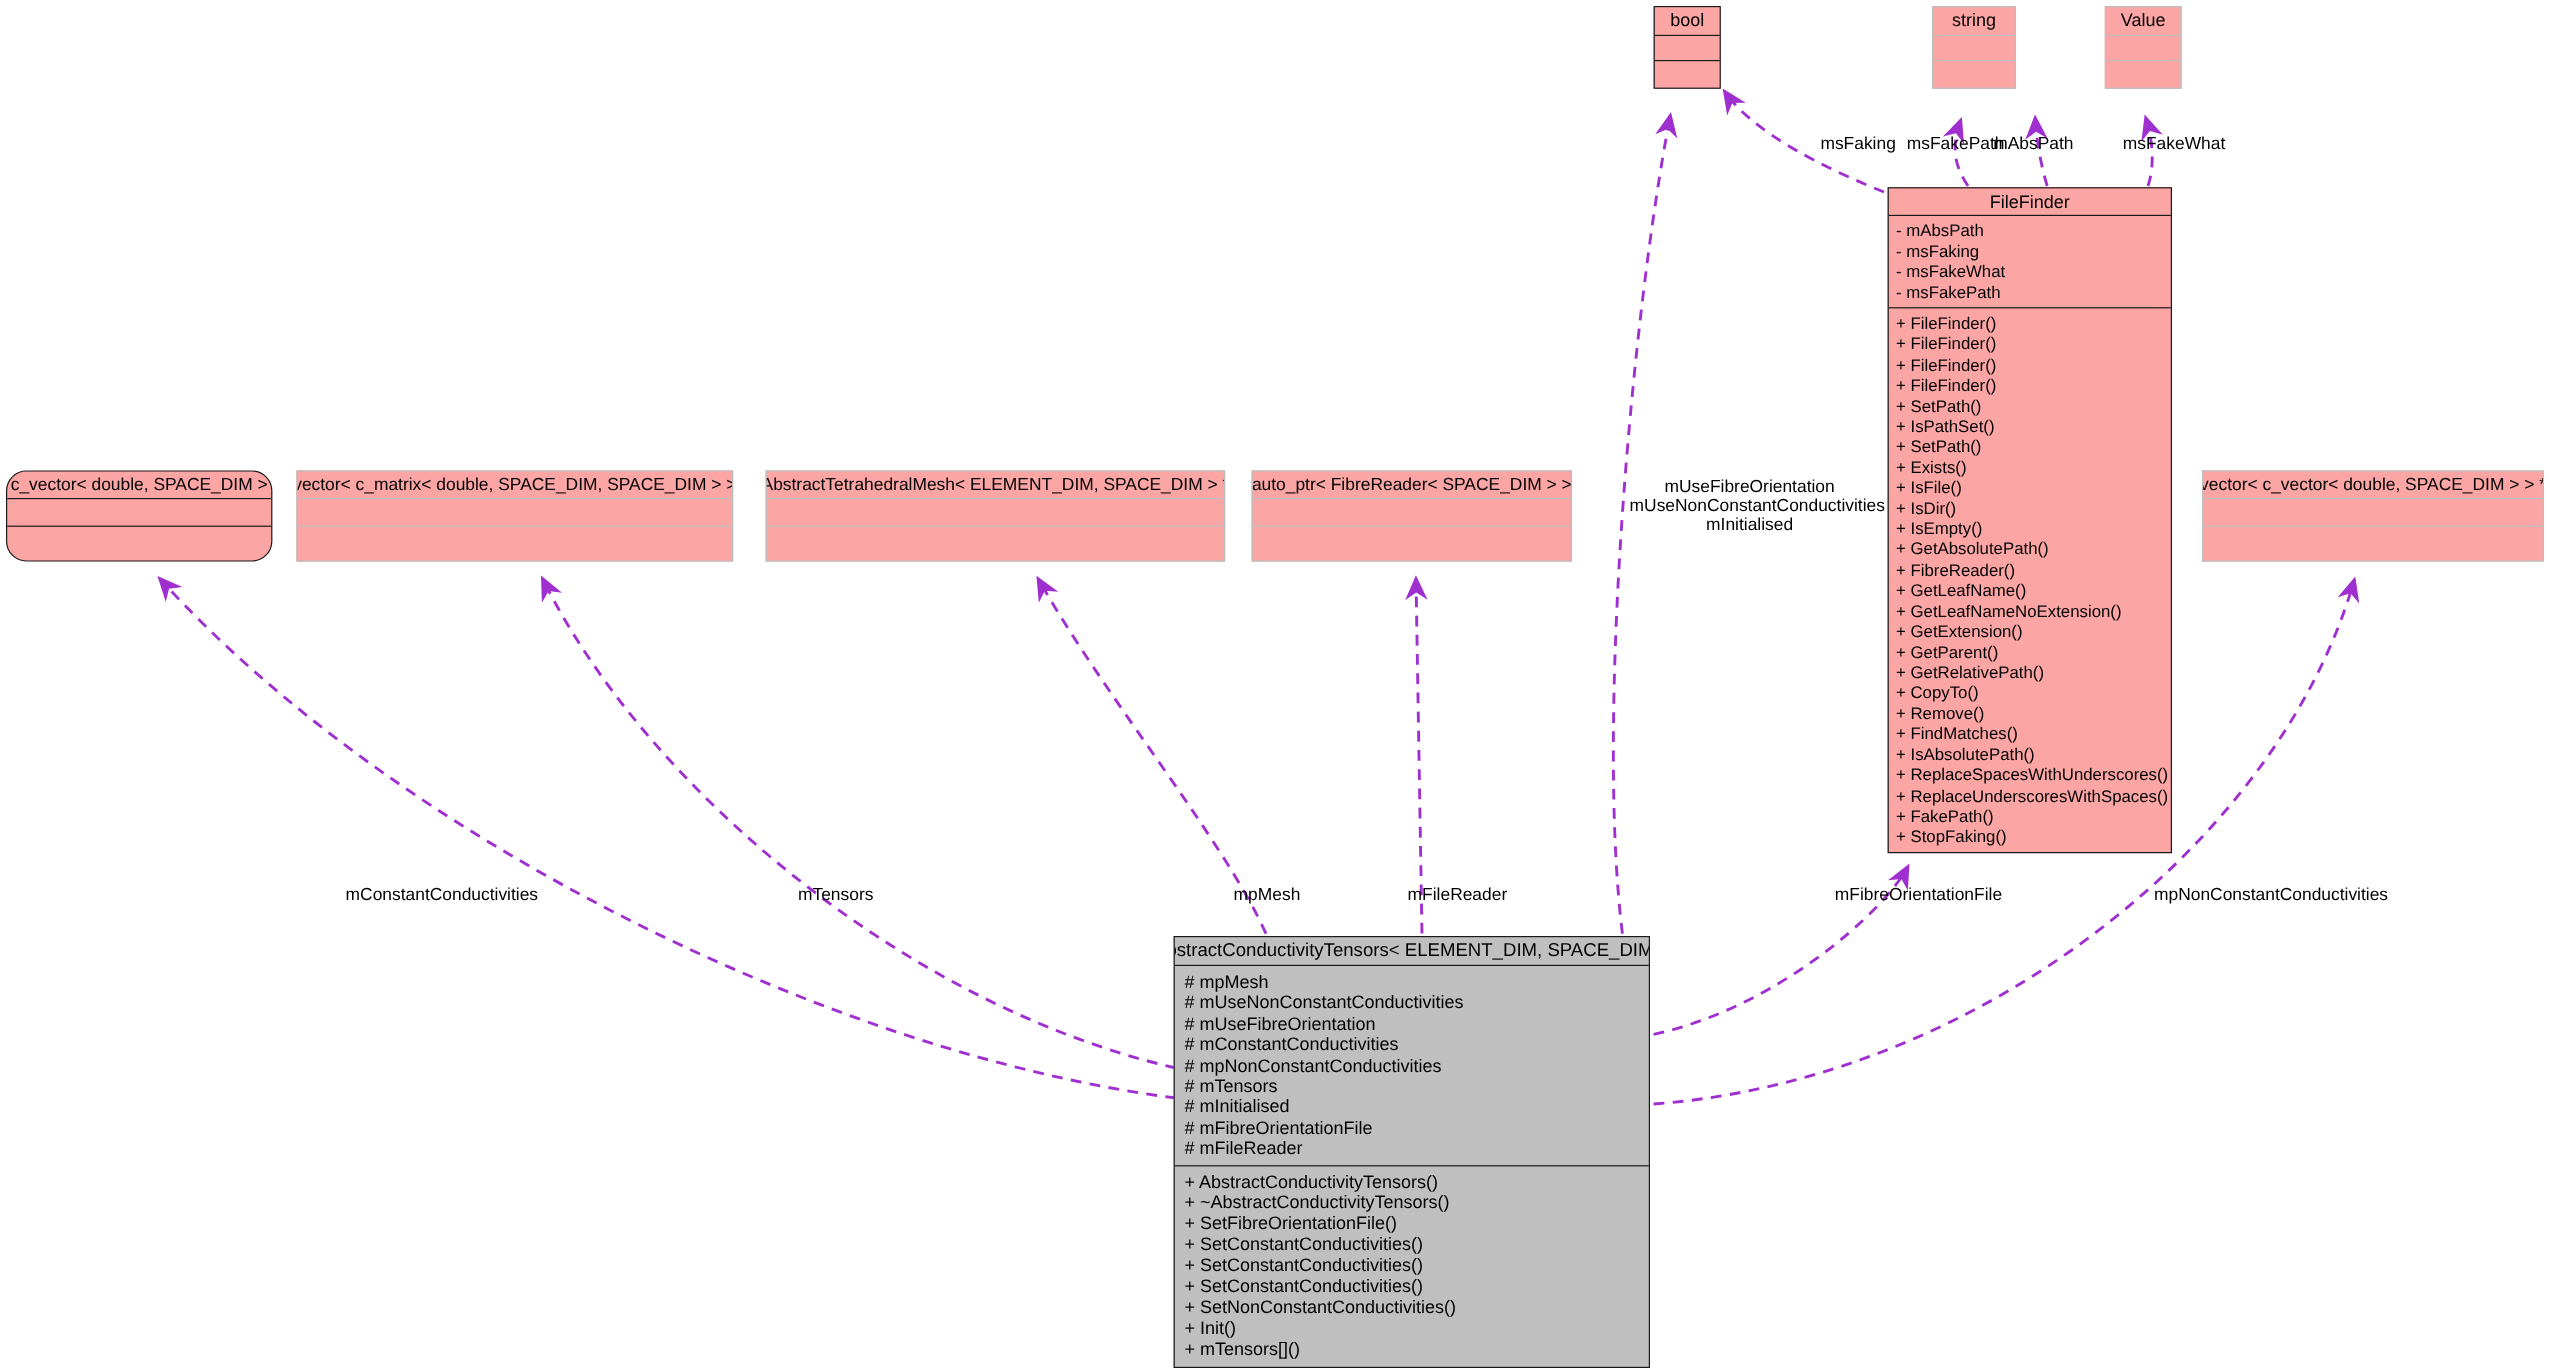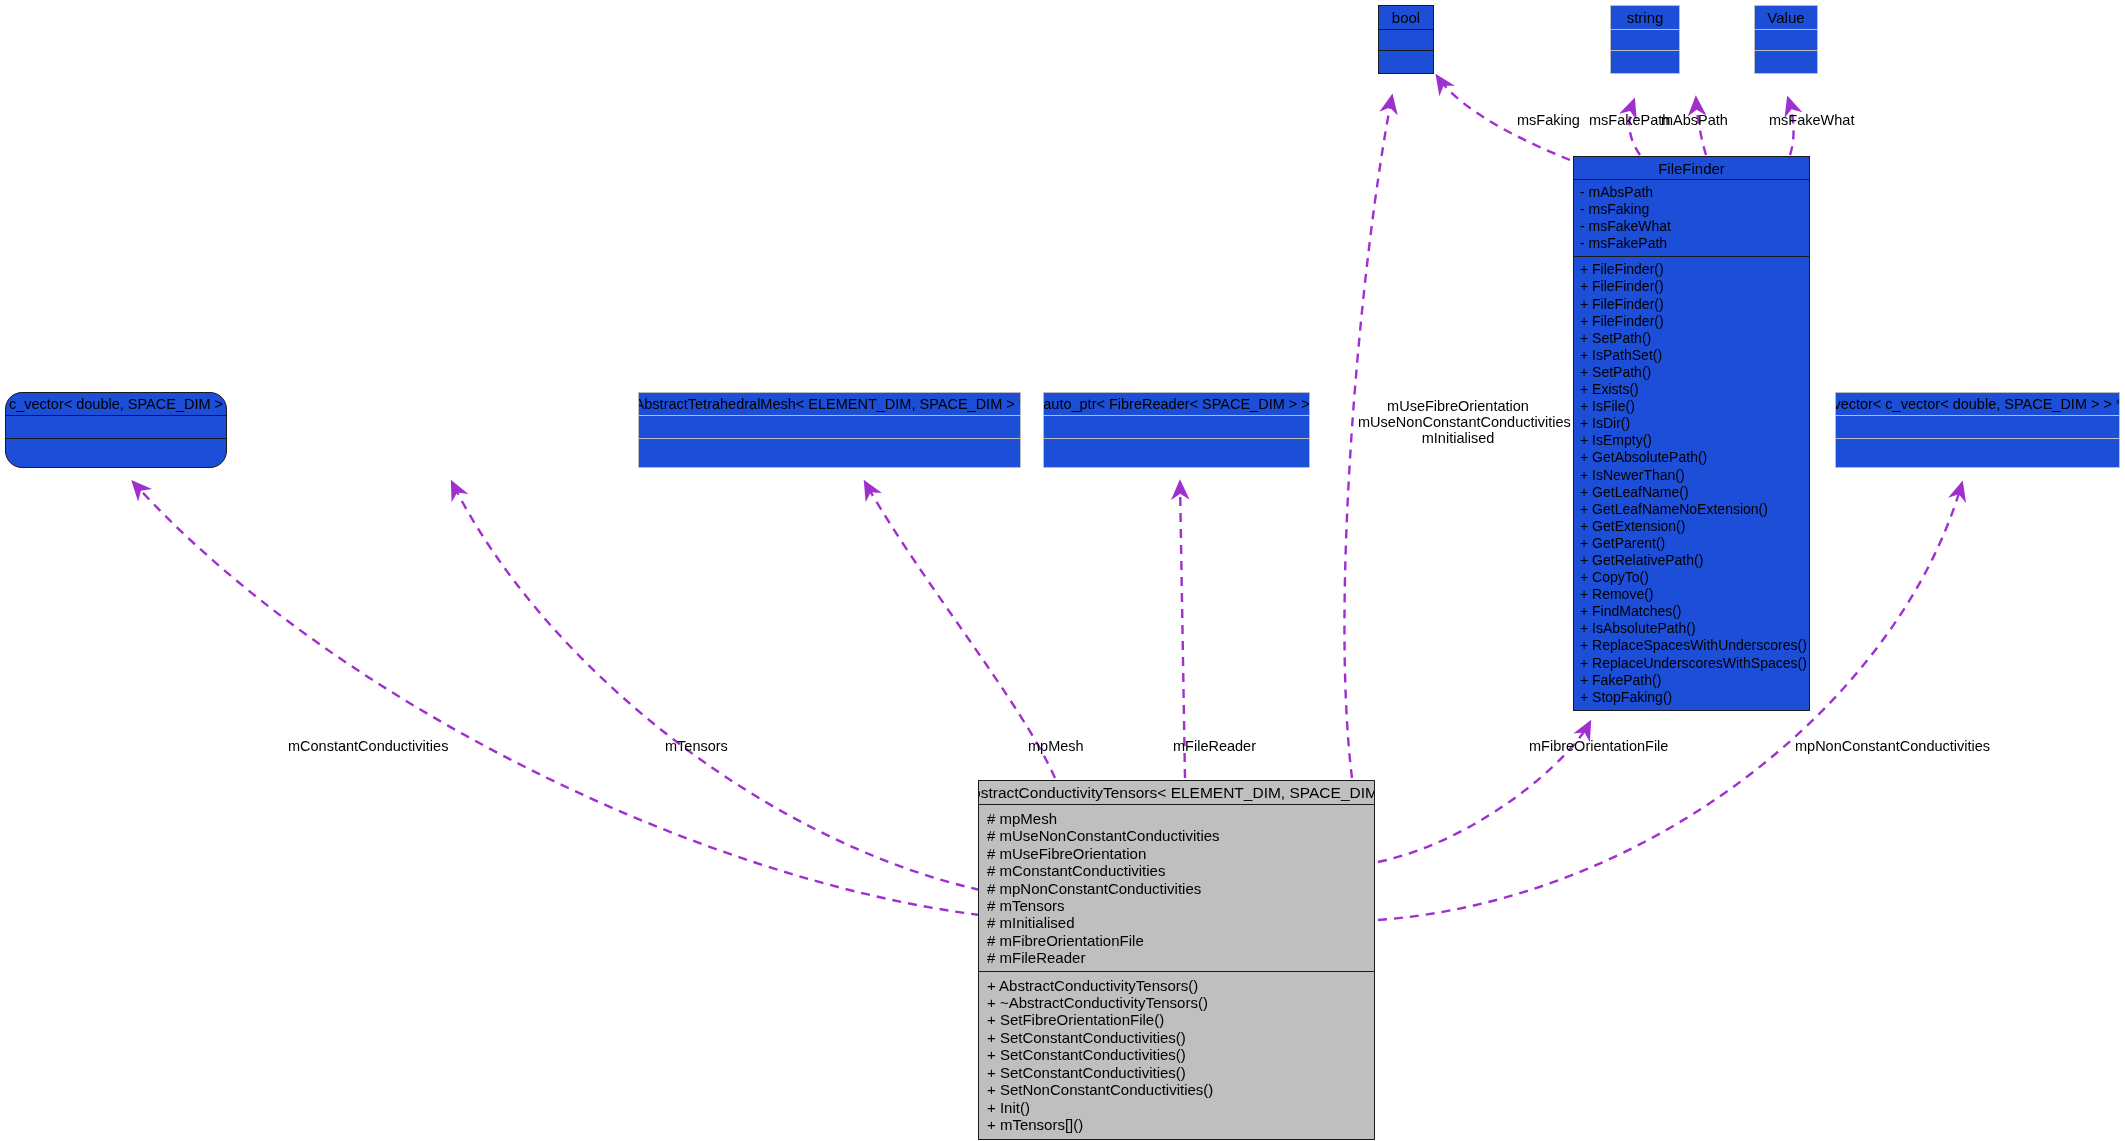--- a/index.html
+++ b/index.html
@@ -8,21 +8,21 @@
     font-family:"Liberation Sans", sans-serif;
     -webkit-font-smoothing:antialiased;
   }
   #stage{position:absolute;left:0;top:0;width:2125px;height:1141px;}
 
   svg.edges{position:absolute;left:0;top:0;width:2125px;height:1141px;pointer-events:none;}
 
   
   .umlbox{
     position:absolute;
-    background:#1d4ed8;
+    background:#fca5a5;
     box-sizing:border-box;
     border:1px solid #bdbdbd;
   }
   .umlbox.strong{border:1px solid #1a1a1a;}
   .umlbox.filled{background:#bfbfbf;border:1px solid #1a1a1a;}
 
   .uml-title{
     box-sizing:border-box;
     text-align:center;
     color:#000000;
@@ -153,21 +153,21 @@
         <div class="uml-row">+ FileFinder()</div>
         <div class="uml-row">+ FileFinder()</div>
         <div class="uml-row">+ SetPath()</div>
         <div class="uml-row">+ IsPathSet()</div>
         <div class="uml-row">+ SetPath()</div>
         <div class="uml-row">+ Exists()</div>
         <div class="uml-row">+ IsFile()</div>
         <div class="uml-row">+ IsDir()</div>
         <div class="uml-row">+ IsEmpty()</div>
         <div class="uml-row">+ GetAbsolutePath()</div>
-        <div class="uml-row">+ IsNewerThan()</div>
+        <div class="uml-row">+ FibreReader()</div>
         <div class="uml-row">+ GetLeafName()</div>
         <div class="uml-row">+ GetLeafNameNoExtension()</div>
         <div class="uml-row">+ GetExtension()</div>
         <div class="uml-row">+ GetParent()</div>
         <div class="uml-row">+ GetRelativePath()</div>
         <div class="uml-row">+ CopyTo()</div>
         <div class="uml-row">+ Remove()</div>
         <div class="uml-row">+ FindMatches()</div>
         <div class="uml-row">+ IsAbsolutePath()</div>
         <div class="uml-row">+ ReplaceSpacesWithUnderscores()</div>
@@ -177,20 +177,26 @@
       </div>
   </div>
 
   <div class="umlbox strong stub" id="box-cvector" style="left:5px;top:392px;width:222px;border-radius:17px;">
     <div class="uml-title">c_vector&lt; double, SPACE_DIM &gt;</div>
     <div class="uml-compart empty1"></div>
     <div class="uml-sep"></div>
     <div class="uml-compart empty2"></div>
   </div>
 
+  <div class="umlbox stub" id="box-vcmatrix" style="left:247px;top:392px;width:364px;">
+    <div class="uml-title">vector&lt; c_matrix&lt; double, SPACE_DIM, SPACE_DIM &gt; &gt;</div>
+    <div class="uml-compart empty1"></div>
+    <div class="uml-sep"></div>
+    <div class="uml-compart empty2"></div>
+  </div>
 
   <div class="umlbox stub" id="box-mesh" style="left:638px;top:392px;width:383px;">
     <div class="uml-title">AbstractTetrahedralMesh&lt; ELEMENT_DIM, SPACE_DIM &gt; *</div>
     <div class="uml-compart empty1"></div>
     <div class="uml-sep"></div>
     <div class="uml-compart empty2"></div>
   </div>
 
   <div class="umlbox stub" id="box-autoptr" style="left:1043px;top:392px;width:267px;">
     <div class="uml-title">auto_ptr&lt; FibreReader&lt; SPACE_DIM &gt; &gt;</div>

